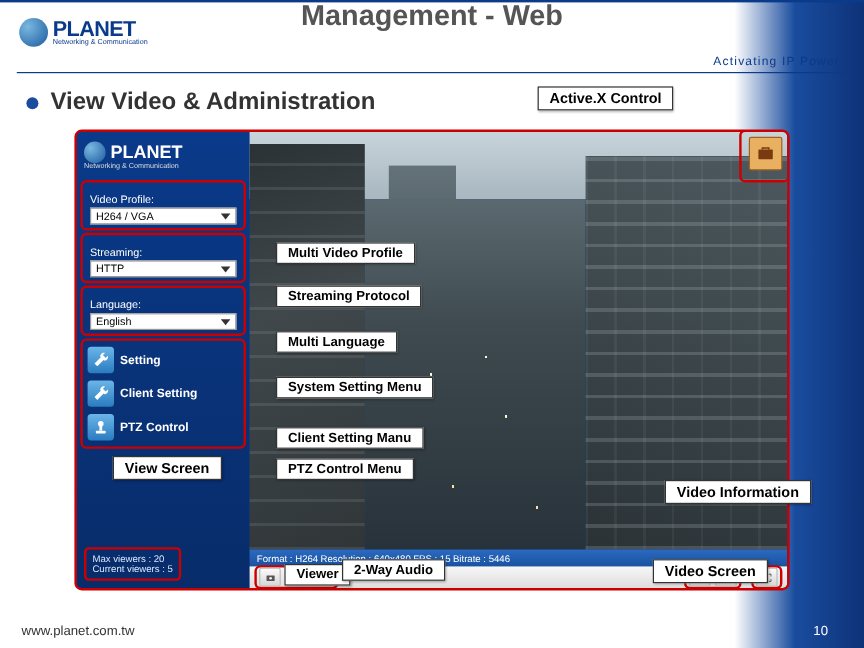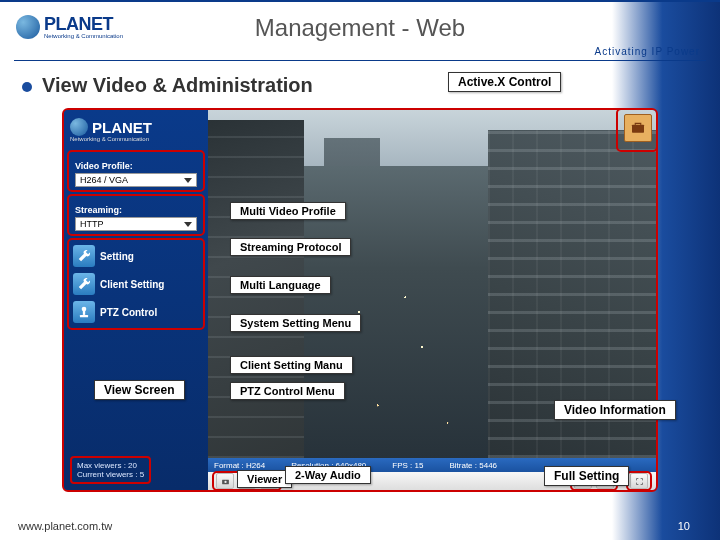--- a/index.html
+++ b/index.html
@@ -2,49 +2,49 @@
 <html><head>
 <meta charset="utf-8">
 <style>
 html,body{margin:0;padding:0;width:720px;height:540px;font-family:Verdana,Arial,sans-serif;overflow:hidden;background:#fff}
 .slide{position:relative;width:720px;height:540px;background:linear-gradient(to right,#fff 0%,#fff 85%,#1a4c9e 92%,#0d3278 100%);}
 .top-border{position:absolute;top:0;left:0;right:0;height:4px;border-top:2px solid #0a3a8a}
 .logo{position:absolute;top:14px;left:16px;display:flex;align-items:center}
 .logo-mark{width:24px;height:24px;border-radius:50%;background:radial-gradient(circle at 30% 30%,#7ab8e0,#1a5a9e);margin-right:4px}
 .logo-text{font-weight:800;font-size:18px;color:#0a3a8a;letter-spacing:-0.5px}
 .logo-sub{font-size:6px;color:#0a3a8a;margin-top:-2px}
-.title{position:absolute;top:14px;left:0;right:0;text-align:center;font-size:24px;font-weight:400;color:#555}
+.title{position:absolute;top:0;left:0;right:0;text-align:center;font-size:24px;font-weight:700;color:#555}
 .tagline{position:absolute;top:46px;right:20px;font-size:10px;font-weight:400;color:#0a3a8a;letter-spacing:1px}
 .hr{position:absolute;top:60px;left:14px;right:14px;height:1px;background:#0a3a8a}
 .bullet{position:absolute;top:74px;left:22px;font-size:20px;font-weight:700;color:#333}
 .bullet .dot{display:inline-block;width:10px;height:10px;border-radius:50%;background:#1a4c9e;margin-right:10px;vertical-align:middle}
 .screenshot{position:absolute;top:108px;left:62px;width:592px;height:380px;border:2px solid #c00;border-radius:6px;overflow:hidden;background:#0a3a8a}
 .sidepanel{position:absolute;top:0;left:0;width:144px;height:100%;background:linear-gradient(#0a3a8a,#082c6a);color:#fff;font-size:9px}
 .sp-logo{padding:8px 6px 4px}
 .sp-logo-text{font-weight:800;font-size:15px;color:#fff;display:flex;align-items:center;gap:4px}
 .sp-mark{width:18px;height:18px;border-radius:50%;background:radial-gradient(circle at 30% 30%,#7ab8e0,#1a5a9e)}
 .sp-sub{font-size:6px;color:#ddd}
-.sp-label{padding:8px 6px 2px;font-weight:700;color:#fff;font-size:9px}
+.sp-label{padding:8px 6px 2px;font-weight:400;color:#fff;font-size:9px}
 .sp-select{margin:0 6px 2px;background:#fff;color:#000;border:1px solid #999;padding:1px 4px;font-size:9px;display:flex;justify-content:space-between;align-items:center}
 .sp-group{border:2px solid #c00;border-radius:5px;margin:2px 3px;padding:1px 0}
 .sp-btn{display:flex;align-items:center;gap:5px;padding:3px 4px;color:#fff;font-weight:700;font-size:10px;cursor:pointer}
 .sp-icon{width:22px;height:22px;background:linear-gradient(#6bb5e8,#2a7cc0);border-radius:3px;display:flex;align-items:center;justify-content:center}
 .sp-icon svg{width:14px;height:14px}
 .sp-status{position:absolute;bottom:6px;left:6px;font-size:8px;color:#dbe7ff;border:2px solid #c00;border-radius:4px;padding:3px 5px}
 .video{position:absolute;top:0;left:144px;right:0;height:348px;}
 .sky{position:absolute;top:0;left:0;right:0;height:56px;background:linear-gradient(#c8d4da,#a7b6c0)}
 .bld-l{position:absolute;top:10px;left:0;width:96px;height:338px;background:linear-gradient(160deg,#2a3236,#40484c 40%,#303638);}
 .bld-r{position:absolute;top:20px;right:0;width:168px;height:328px;background:linear-gradient(200deg,#4d595f,#3a4448 55%,#2a3236);}
 .bld-r::before{content:"";position:absolute;inset:0;background:repeating-linear-gradient(0deg,rgba(210,220,225,.18) 0 3px,transparent 3px 18px),repeating-linear-gradient(90deg,rgba(255,255,255,.05) 0 2px,transparent 2px 24px)}
 .bld-l::before{content:"";position:absolute;inset:0;background:repeating-linear-gradient(0deg,rgba(200,210,215,.12) 0 2px,transparent 2px 20px)}
 .street{position:absolute;top:56px;left:96px;right:168px;bottom:0;background:linear-gradient(#5b6a70 0%,#3f4b50 35%,#27323a 100%);}
 .street::after{content:"";position:absolute;inset:0;background:radial-gradient(2px 2px at 20% 70%,#fffad0 0 50%,transparent 55%),radial-gradient(2px 2px at 64% 62%,#fffad0 0 50%,transparent 55%),radial-gradient(2px 2px at 40% 82%,#ffe0a0 0 50%,transparent 55%),radial-gradient(2px 2px at 78% 88%,#ffe0a0 0 50%,transparent 55%),radial-gradient(2px 2px at 30% 50%,#fffad0 0 50%,transparent 55%),radial-gradient(2px 2px at 55% 45%,#fffad0 0 50%,transparent 55%)}
 .bld-mid{position:absolute;top:28px;left:116px;width:56px;height:100px;background:linear-gradient(#55636a,#3f4b50);opacity:.85}
 .icon-br{position:absolute;top:4px;right:4px;width:26px;height:26px;background:#e8b060;border:1px solid #a06020;border-radius:2px;display:flex;align-items:center;justify-content:center}
-.infobar{position:absolute;left:144px;right:0;top:348px;height:14px;background:linear-gradient(#2a6ac0,#1a52a0);color:#fff;font-size:8px;display:flex;align-items:center;padding:0 6px;gap:26px}
+.infobar{position:absolute;left:144px;right:0;top:348px;height:14px;background:linear-gradient(#2a6ac0,#1a52a0);color:#fff;font-size:8px;display:flex;align-items:center;padding:0 6px;gap:2px}
 .ctrlbar{position:absolute;left:144px;right:0;top:362px;height:18px;background:linear-gradient(#f7f7f7,#dedede);display:flex;align-items:center;justify-content:space-between;padding:0 4px}
 .ctrl-l,.ctrl-r{display:flex;gap:4px}
 .cbtn{width:16px;height:14px;background:linear-gradient(#fafafa,#d7d7d7);border:1px solid #bbb;border-radius:2px;display:flex;align-items:center;justify-content:center;cursor:pointer}
 .cbtn svg{width:9px;height:9px}
 .callout{position:absolute;background:#fff;border:1px solid #333;font-size:11px;font-weight:700;padding:2px 9px;white-space:nowrap;color:#000;box-shadow:1px 1px 2px rgba(0,0,0,.3)}
 .callout.lg{font-size:12px}
 .footer{position:absolute;bottom:8px;left:18px;font-size:11px;color:#333}
 .pagenum{position:absolute;bottom:8px;right:30px;font-size:11px;color:#fff}
 .chev{width:0;height:0;border-left:4px solid transparent;border-right:4px solid transparent;border-top:5px solid #333}
 .hl{border:2px solid #c00;border-radius:5px;position:absolute}
@@ -88,20 +88,27 @@
             <span class="chev"></span>
           </div>
       </div>
       <div class="sp-group">
         <div class="sp-label">Streaming:</div>
         <div class="sp-select">
             <span>HTTP</span>
             <span class="chev"></span>
           </div>
       </div>
+      <div class="sp-group">
+        <div class="sp-label">Language:</div>
+        <div class="sp-select">
+            <span>English</span>
+            <span class="chev"></span>
+          </div>
+      </div>
 
       <div class="sp-group" style="padding:2px 0">
         <div class="sp-btn">
           <span class="sp-icon">
               <svg viewBox="0 0 24 24" fill="#fff">
                 <path d="M22 6l-3 3-4-4 3-3c-2-1-5 0-6 2-1 1-1 3 0 4L3 17l4 4 9-9c1 1 3 1 4 0 2-1 3-4 2-6z"></path>
               </svg>
             </span>
           <span>Setting</span>
         </div>
@@ -204,17 +211,17 @@
   <div class="callout" style="top:202px;left:230px">Multi Video Profile</div>
   <div class="callout" style="top:238px;left:230px">Streaming Protocol</div>
   <div class="callout" style="top:276px;left:230px">Multi Language</div>
   <div class="callout" style="top:314px;left:230px">System Setting Menu</div>
   <div class="callout" style="top:356px;left:230px">Client Setting Manu</div>
   <div class="callout" style="top:382px;left:230px">PTZ Control Menu</div>
   <div class="callout lg" style="top:380px;left:94px">View Screen</div>
   <div class="callout lg" style="top:400px;left:554px">Video Information</div>
   <div class="callout" style="top:470px;left:237px">Viewer</div>
   <div class="callout" style="top:466px;left:285px">2-Way Audio</div>
-  <div class="callout lg" style="top:466px;left:544px">Full Setting</div>
+  <div class="callout lg" style="top:466px;left:544px">Video Screen</div>
 
   <div class="footer">www.planet.com.tw</div>
   <div class="pagenum">10</div>
 </div>
 
 </body></html>

